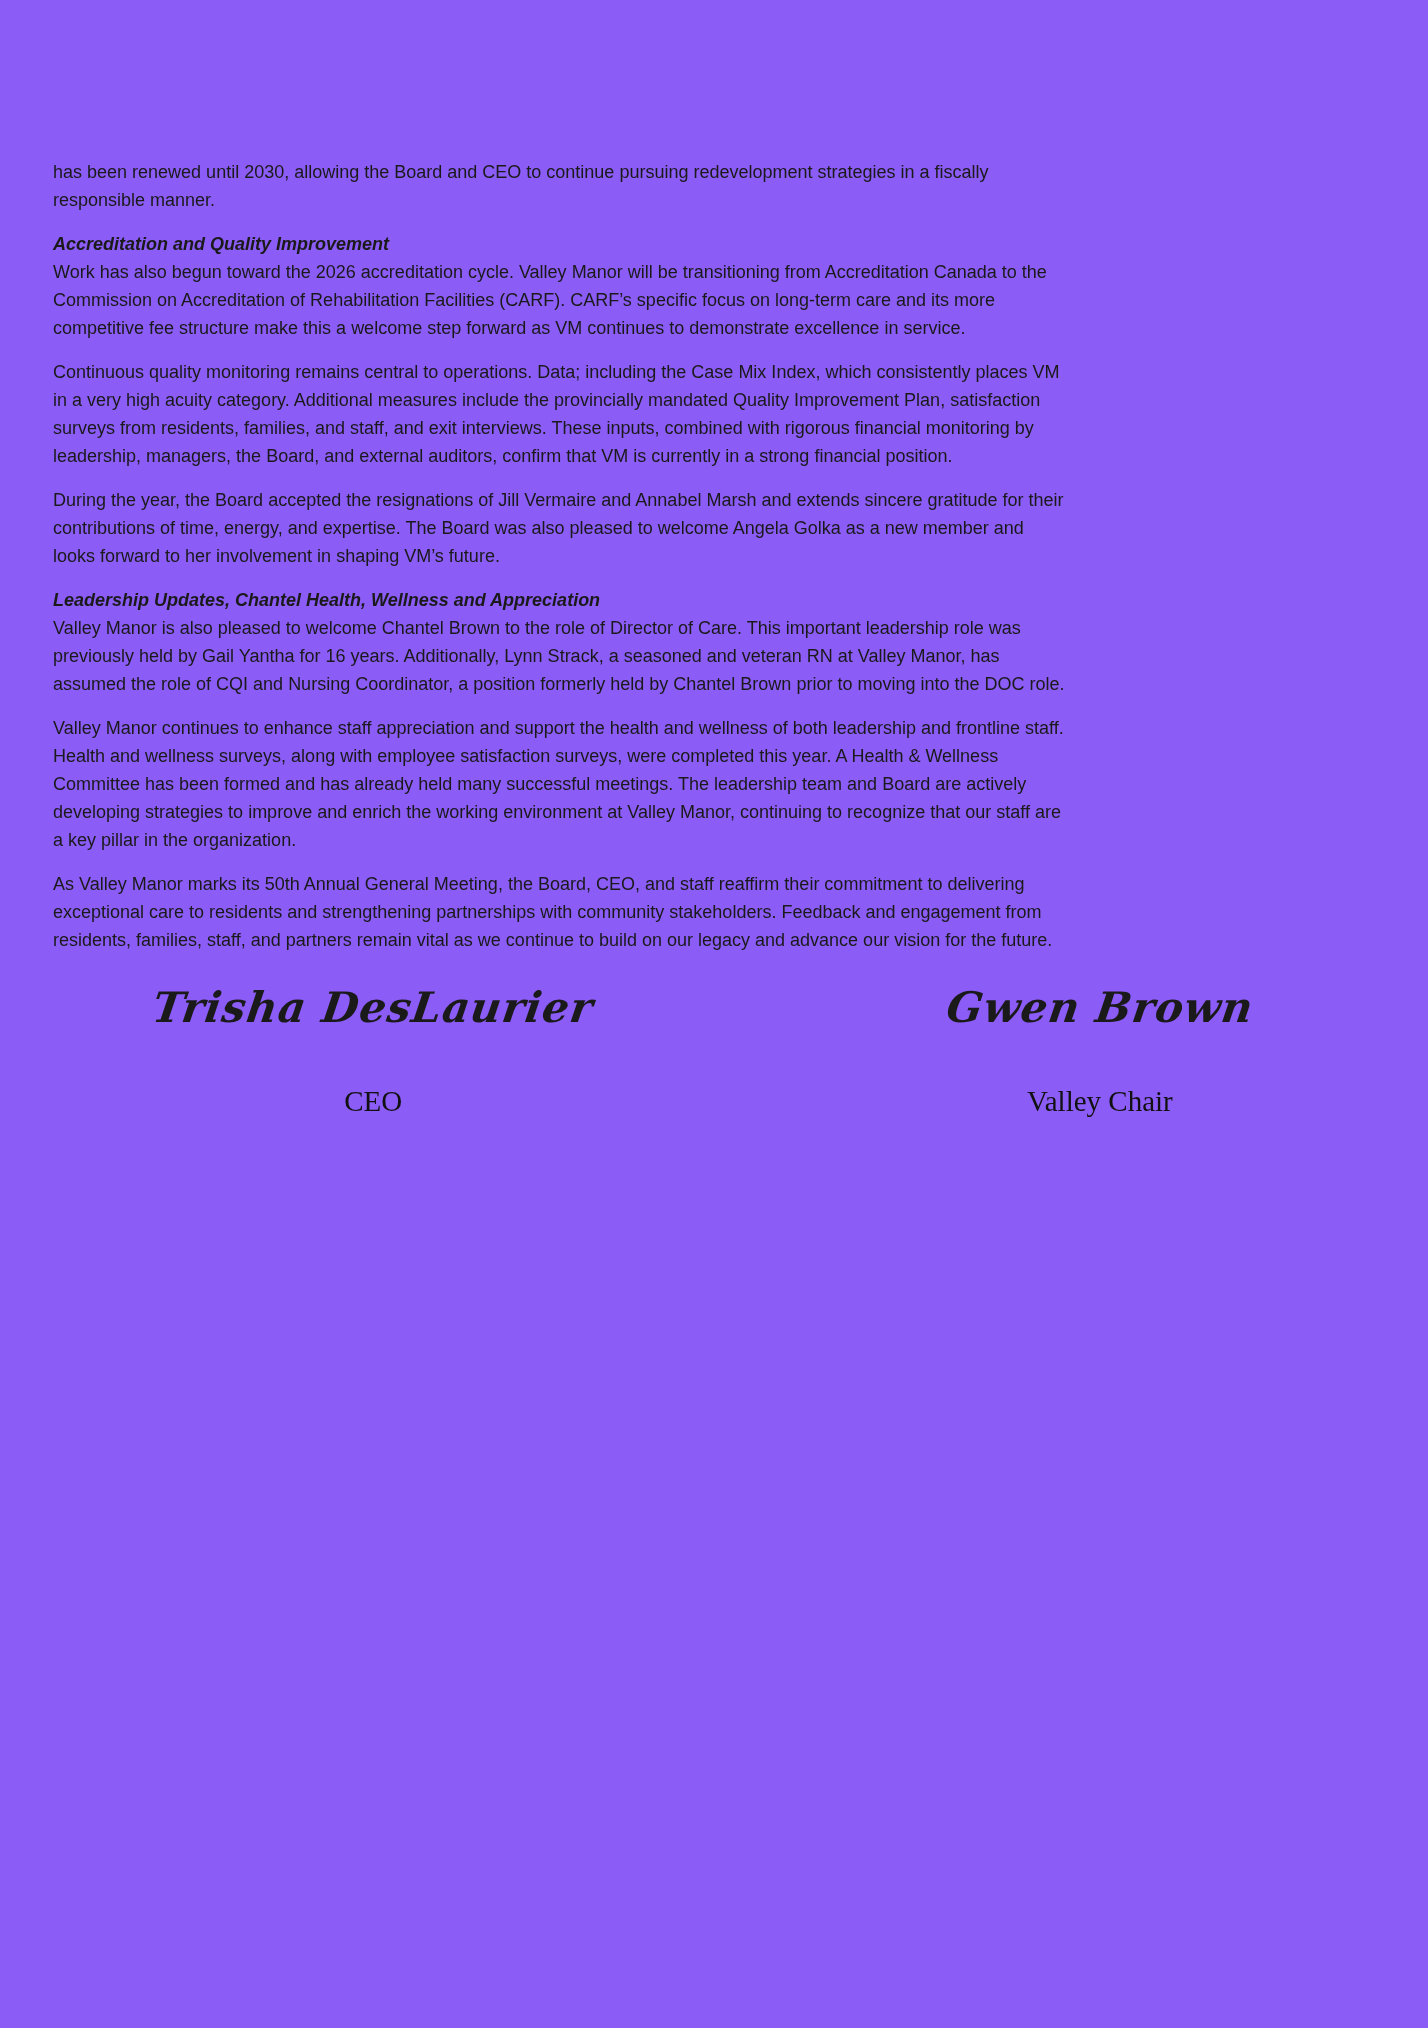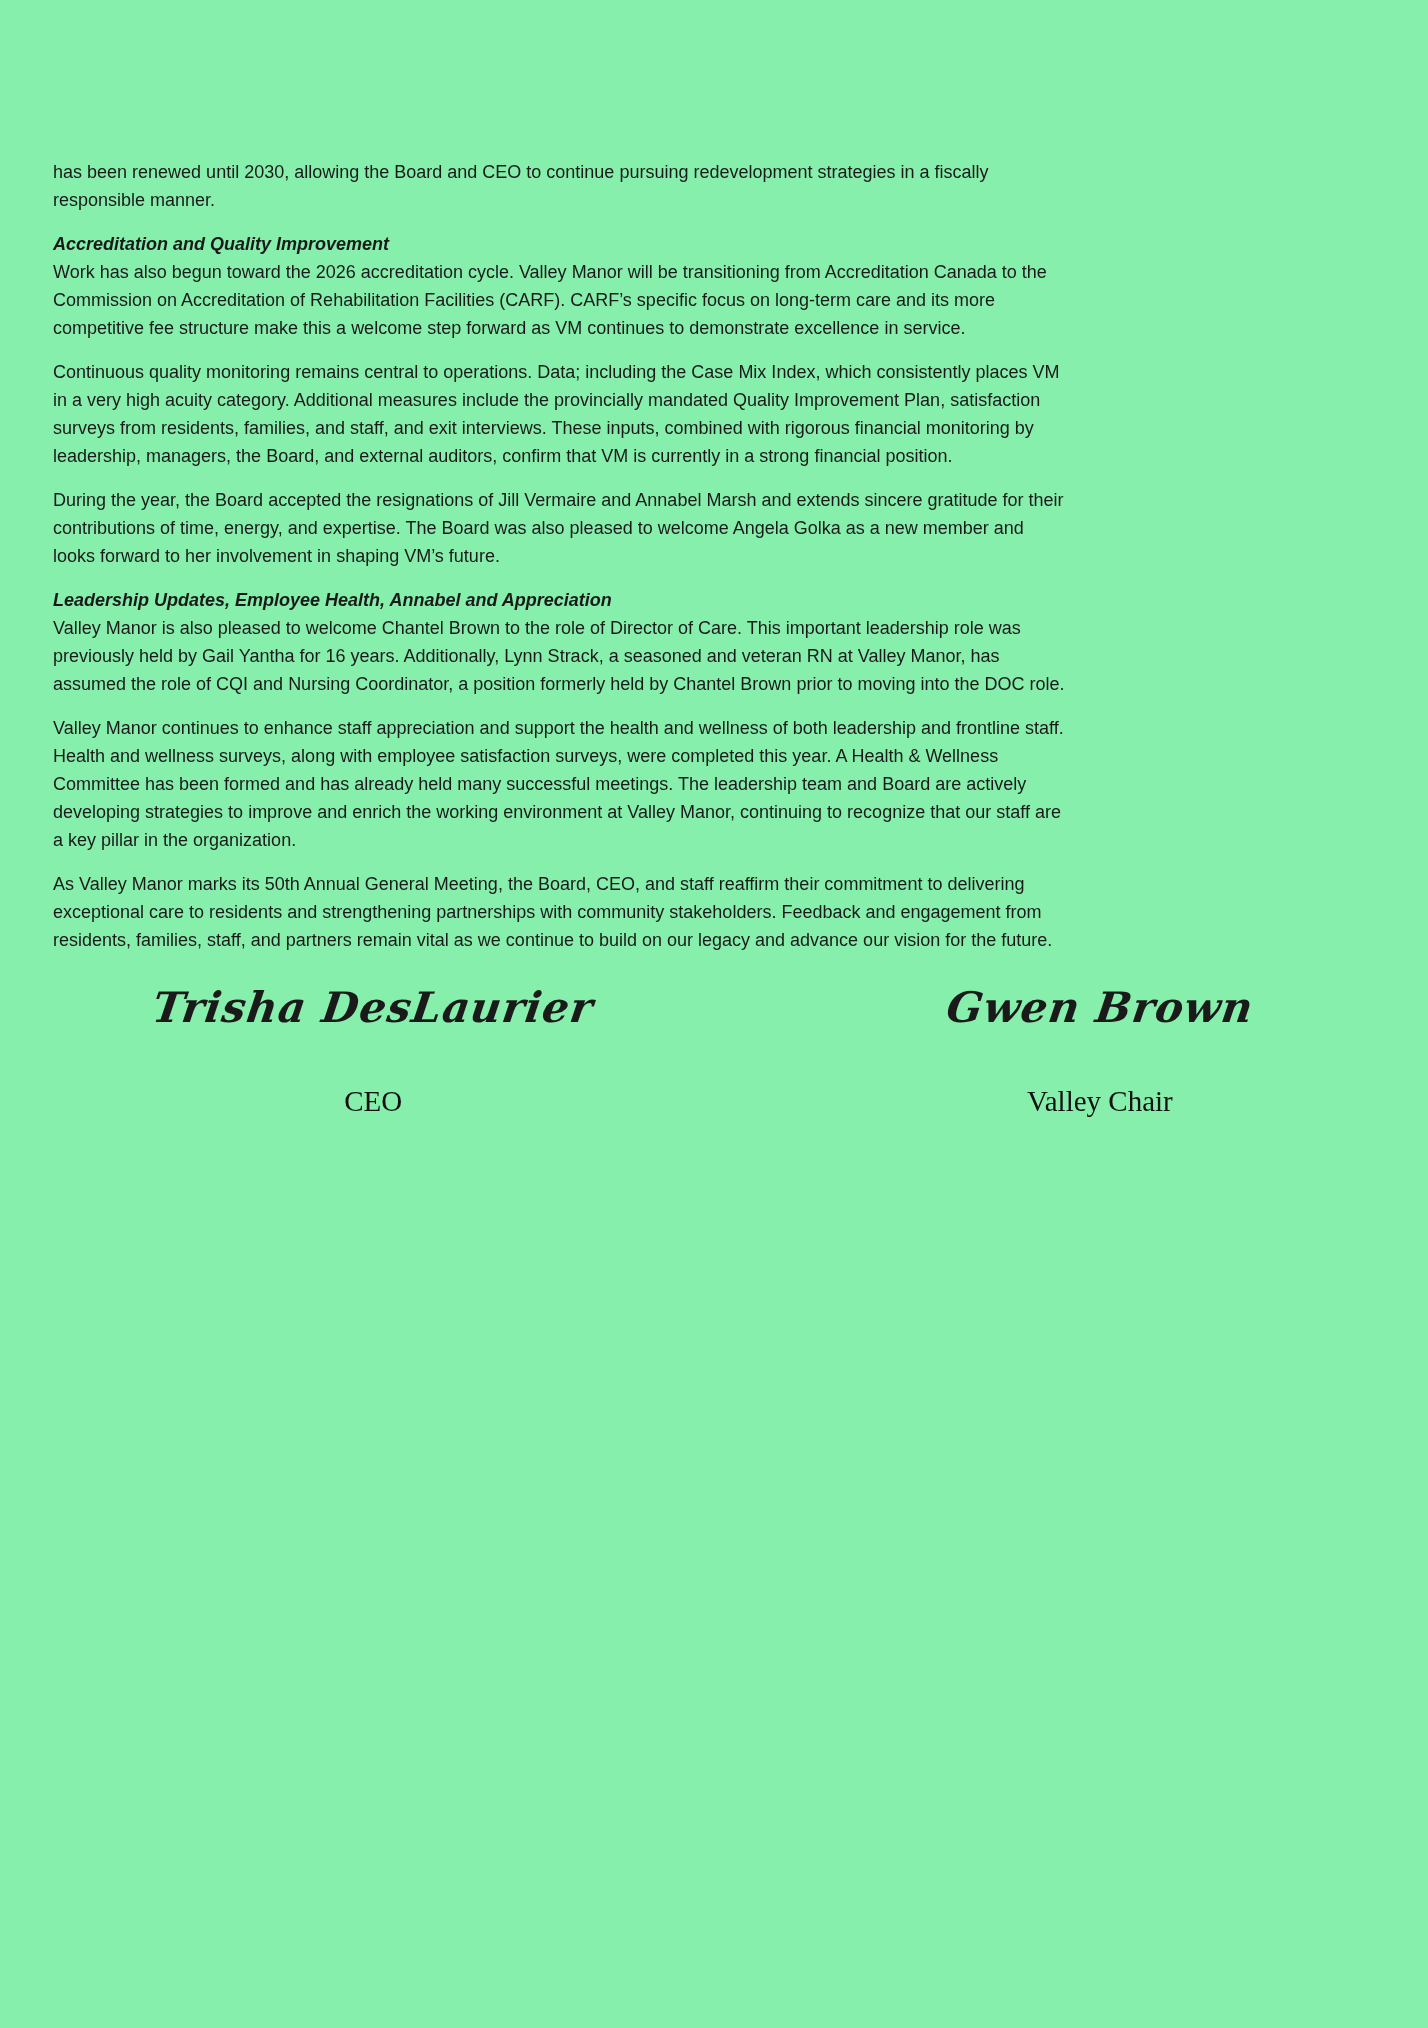--- a/index.html
+++ b/index.html
@@ -2,21 +2,21 @@
 <html><head>
 <meta charset="utf-8">
 <style>
   * { margin: 0; padding: 0; box-sizing: border-box; }
   html, body { background: #ffffff; }
 
   .page {
     position: relative;
     width: 1428px;
     height: 2028px;
-    background: #86efac;
+    background: #8b5cf6;
     padding: 158px 0 0 53px;
     font-family: "Liberation Sans", "DejaVu Sans", sans-serif;
     color: #1a1a1a;
     overflow: hidden;
   }
 
   .body-text {
     width: 1015px;
     font-size: 18px;
     line-height: 28px;
@@ -80,21 +80,21 @@
 
     <h3 class="doc-heading">Accreditation and Quality Improvement</h3>
 
     <p class="doc-para">Work has also begun toward the 2026 accreditation cycle. Valley Manor will be transitioning from Accreditation Canada to the Commission on Accreditation of Rehabilitation Facilities (CARF). CARF’s specific focus on long-term care and its more competitive fee structure make this a welcome step forward as VM continues to demonstrate excellence in service.</p>
 
     <p class="doc-para extra-gap">Continuous quality monitoring remains central to operations. Data; including the Case Mix Index, which consistently places VM in a very high acuity category. Additional measures include the provincially mandated Quality Improvement Plan, satisfaction surveys from residents, families, and staff, and exit interviews. These inputs, combined with rigorous financial monitoring by leadership, managers, the Board, and external auditors, confirm that VM is currently in a strong financial position.</p>
 
 
     <p class="doc-para">During the year, the Board accepted the resignations of Jill Vermaire and Annabel Marsh and extends sincere gratitude for their contributions of time, energy, and expertise. The Board was also pleased to welcome Angela Golka as a new member and looks forward to her involvement in shaping VM’s future.</p>
 
-    <h3 class="doc-heading">Leadership Updates, Employee Health, Annabel and Appreciation</h3>
+    <h3 class="doc-heading">Leadership Updates, Chantel Health, Wellness and Appreciation</h3>
 
     <p class="doc-para">Valley Manor is also pleased to welcome Chantel Brown to the role of Director of Care. This important leadership role was previously held by Gail Yantha for 16 years. Additionally, Lynn Strack, a seasoned and veteran RN at Valley Manor, has assumed the role of CQI and Nursing Coordinator, a position formerly held by Chantel Brown prior to moving into the DOC role.</p>
 
     <p class="doc-para extra-gap">Valley Manor continues to enhance staff appreciation and support the health and wellness of both leadership and frontline staff. Health and wellness surveys, along with employee satisfaction surveys, were completed this year. A Health &amp; Wellness Committee has been formed and has already held many successful meetings. The leadership team and Board are actively developing strategies to improve and enrich the working environment at Valley Manor, continuing to recognize that our staff are a key pillar in the organization.</p>
 
     <p class="doc-para">As Valley Manor marks its 50th Annual General Meeting, the Board, CEO, and staff reaffirm their commitment to delivering exceptional care to residents and strengthening partnerships with community stakeholders. Feedback and engagement from residents, families, staff, and partners remain vital as we continue to build on our legacy and advance our vision for the future.</p>
 
   </div>
 
   <div class="signatures">

